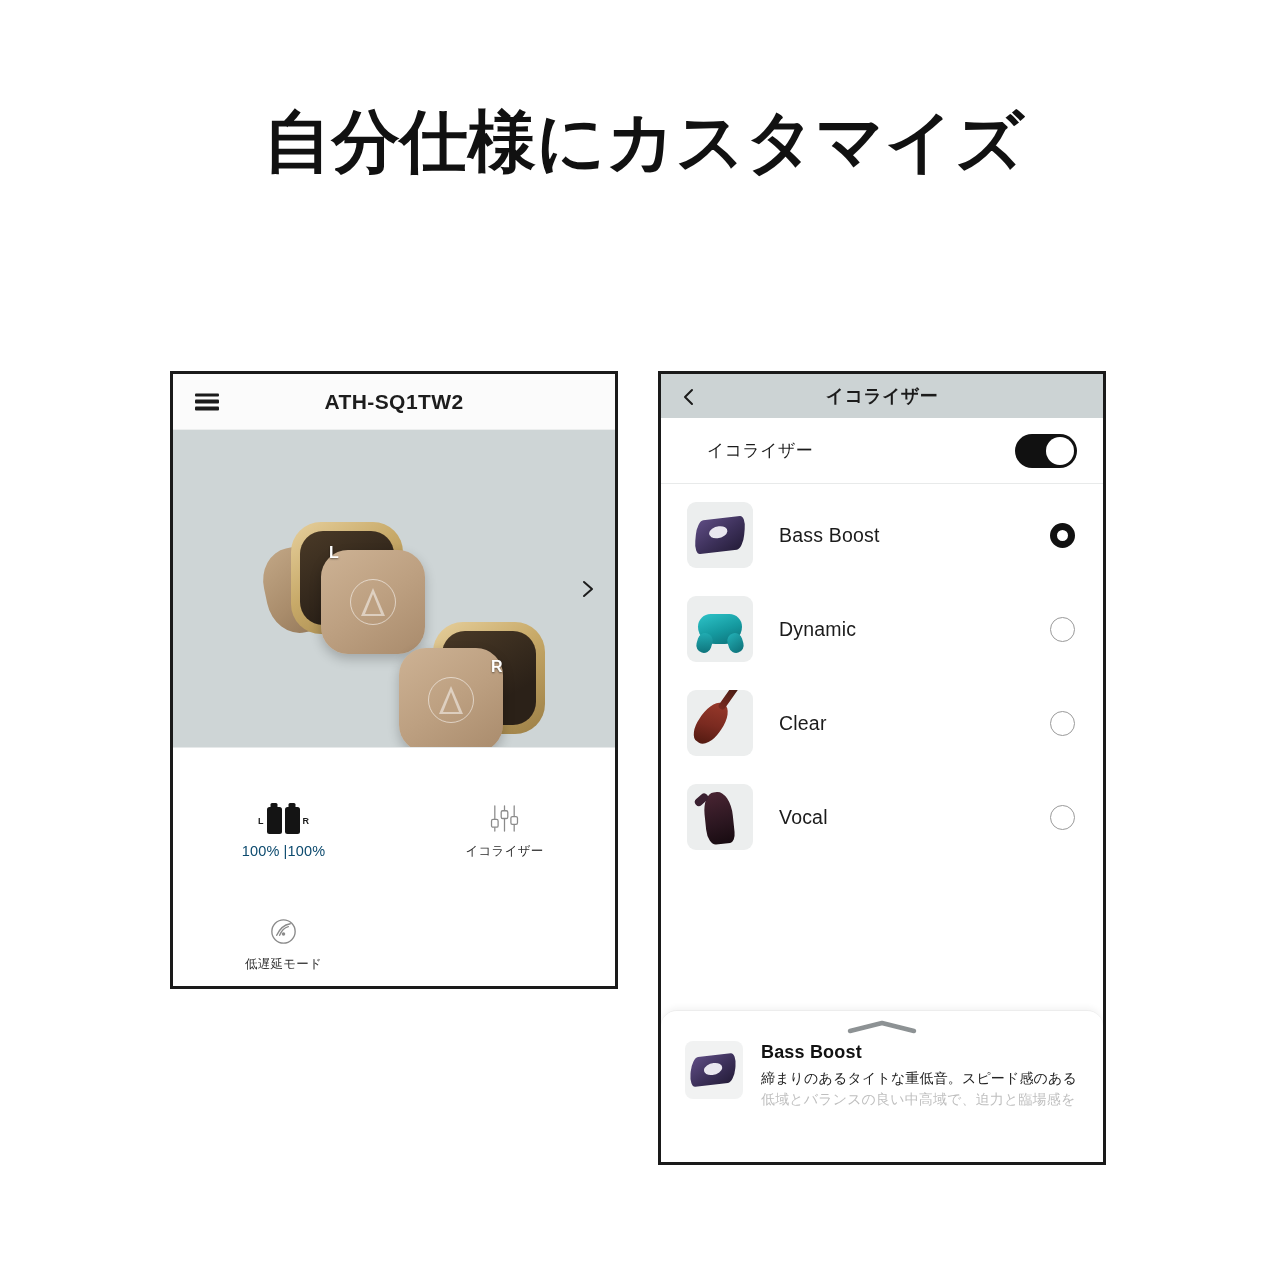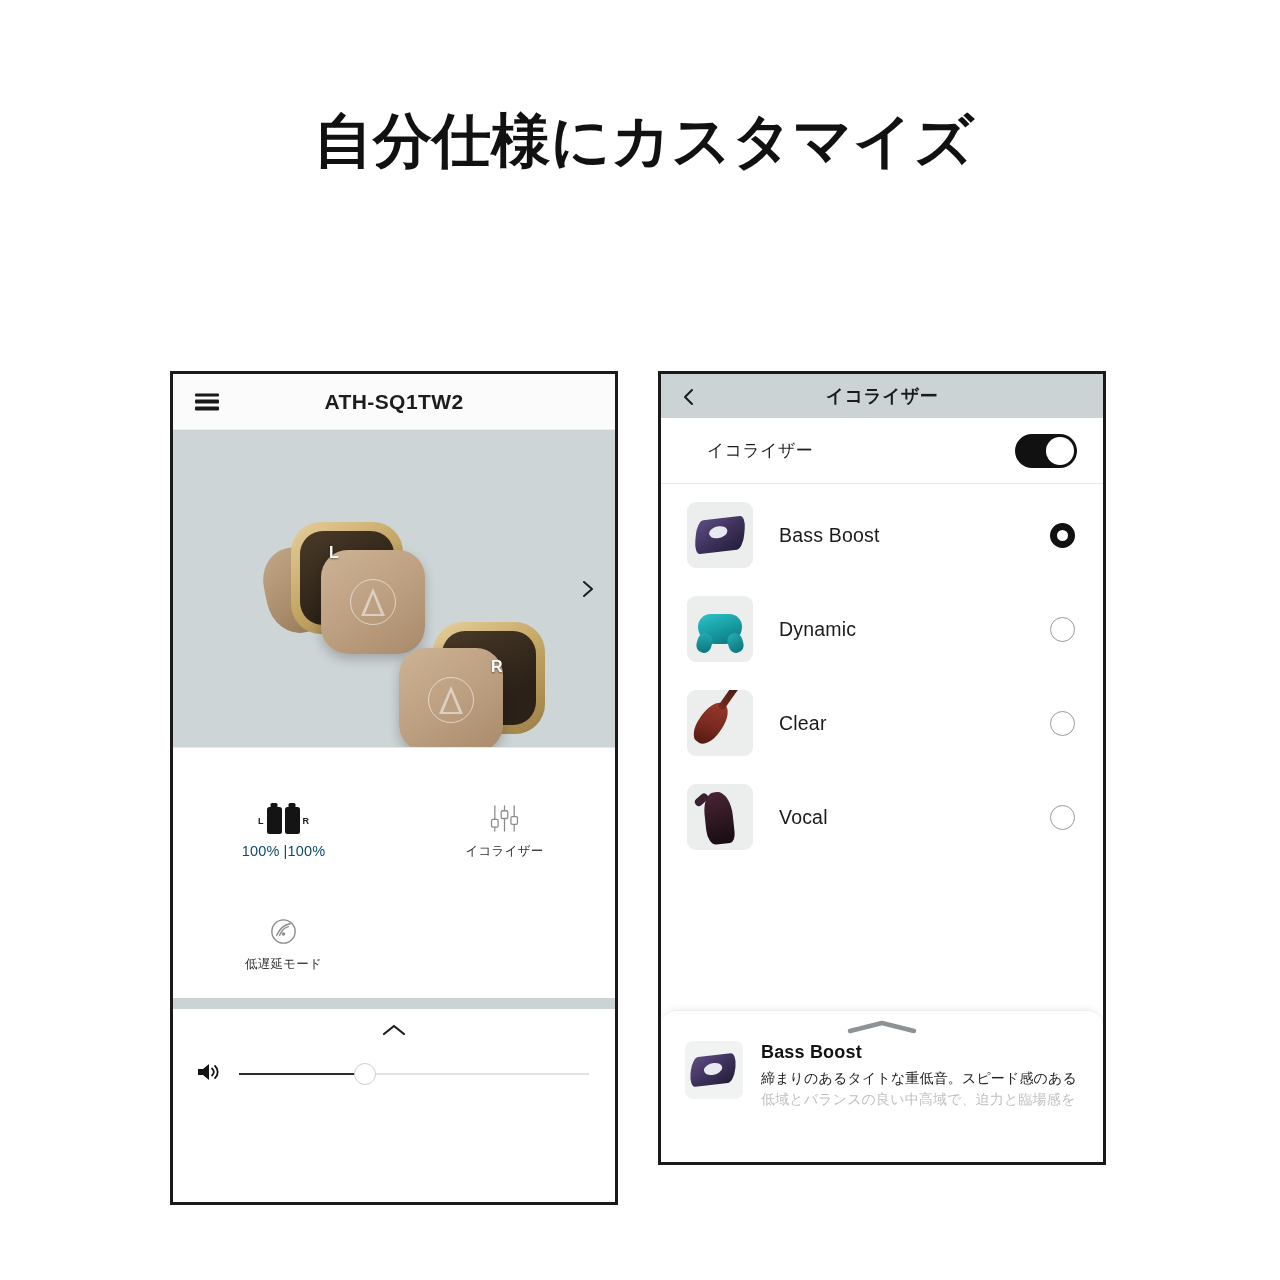--- a/index.html
+++ b/index.html
@@ -19,34 +19,34 @@
     color: #111111;
     font-weight: bold;
     letter-spacing: 0.01em;
   }
   .headline .line1 {
     font-size: 68px;
     line-height: 84px;
     white-space: nowrap;
   }
   .headline .line2 {
-    font-size: 59px;
+    font-size: 68px;
     line-height: 98px;
     white-space: nowrap;
     padding-left: 8px;
   }
 
   
   .phone {
     position: absolute;
     background: #ffffff;
     border: 3px solid #1a1a1a;
     overflow: hidden;
   }
-  .phone-left  { left: 170px; top: 371px; width: 448px; height: 834px; }
+  .phone-left  { left: 170px; top: 371px; width: 448px; height: 618px; }
   .phone-right { left: 658px; top: 371px; width: 448px; height: 794px; }
 
   
   .l-topbar {
     position: relative;
     height: 56px;
     background: #fbfbfb;
     border-bottom: 1px solid #eceeee;
     display: flex; align-items: center;
   }

